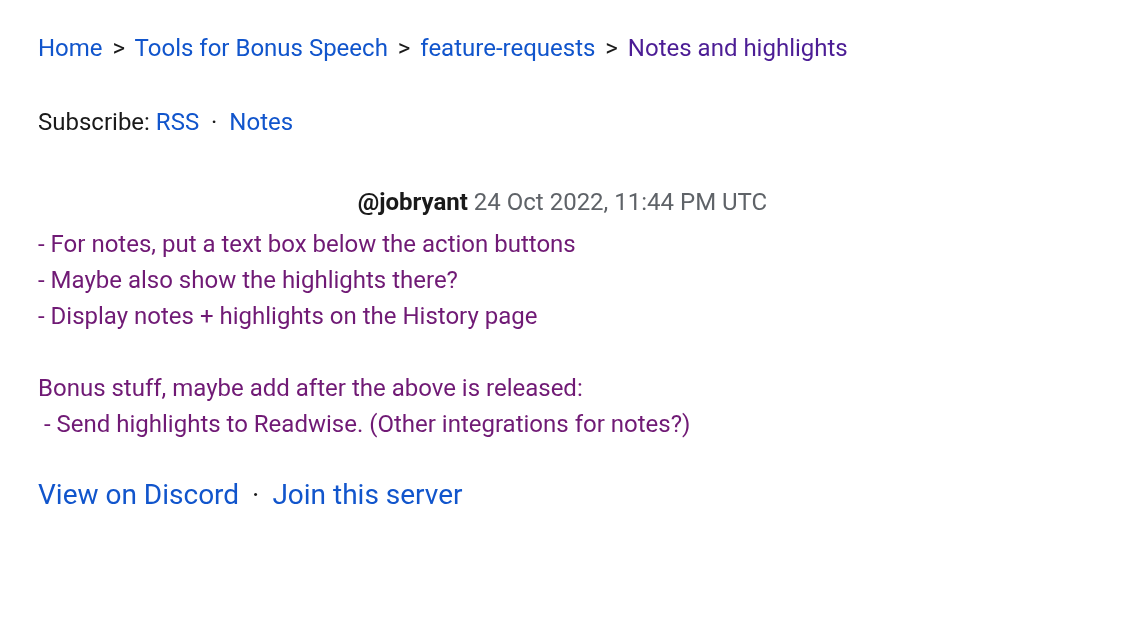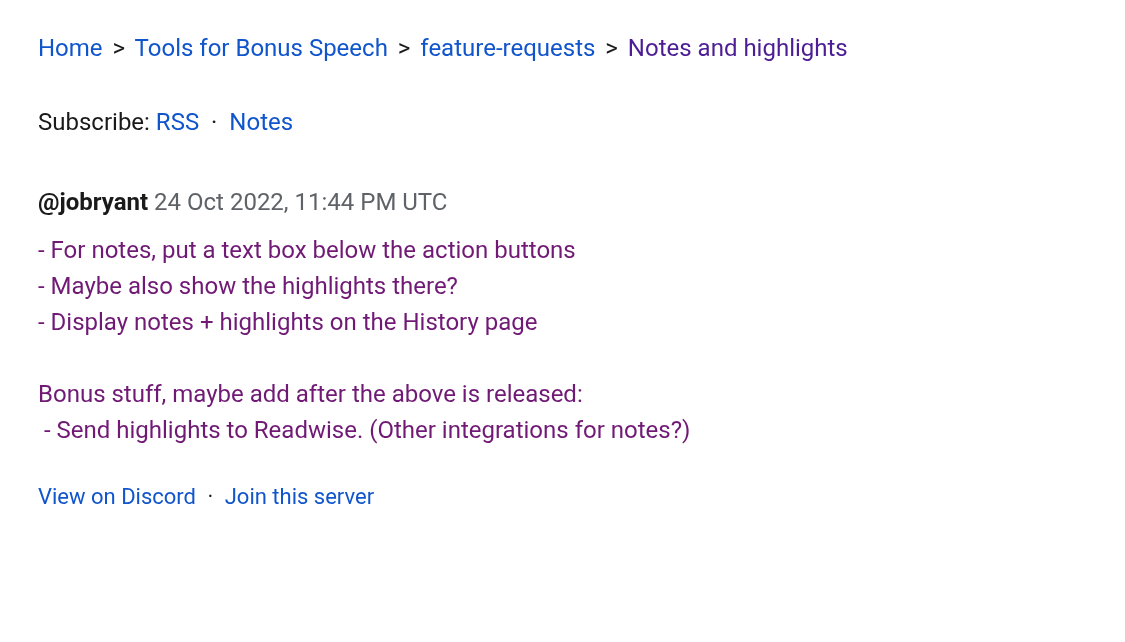--- a/index.html
+++ b/index.html
@@ -35,36 +35,37 @@
     }
     .subscribe-label {
       color: #1a1a1a;
       margin-top: 31px;
     }
     .dot-sep {
       color: #1a1a1a;
       margin: 0 6px;
     }
     .post-header {
-      margin-bottom: 12px;
+      margin-bottom: 6px;
+      text-align: center;
     }
     .author {
       font-weight: 700;
       color: #1a1a1a;
     }
     .timestamp {
       color: #5f6368;
     }
     .post-body {
       margin-bottom: 32px;
       white-space: pre-wrap;
       color: #701a75;
     }
     .footer-links {
-      font-size: 22px;
+      font-size: 28px;
     }
     .footer-links .dot-sep {
       margin: 0 6px;
     }
   </style>
 </head>
 <body>
 
 <div class="breadcrumb">
   <a class="link">Home</a>

